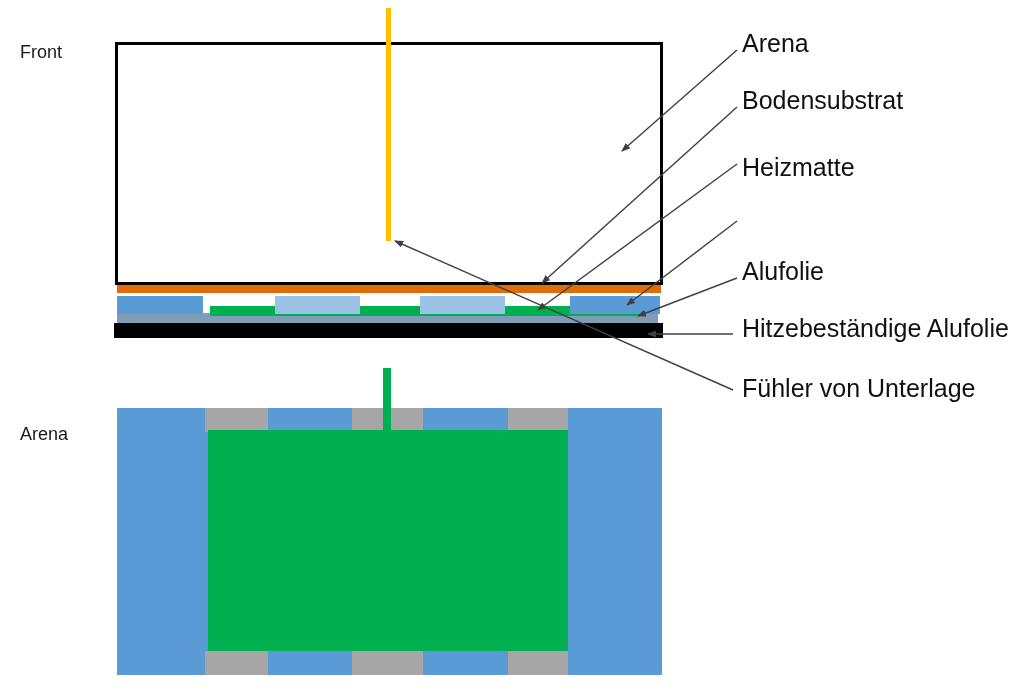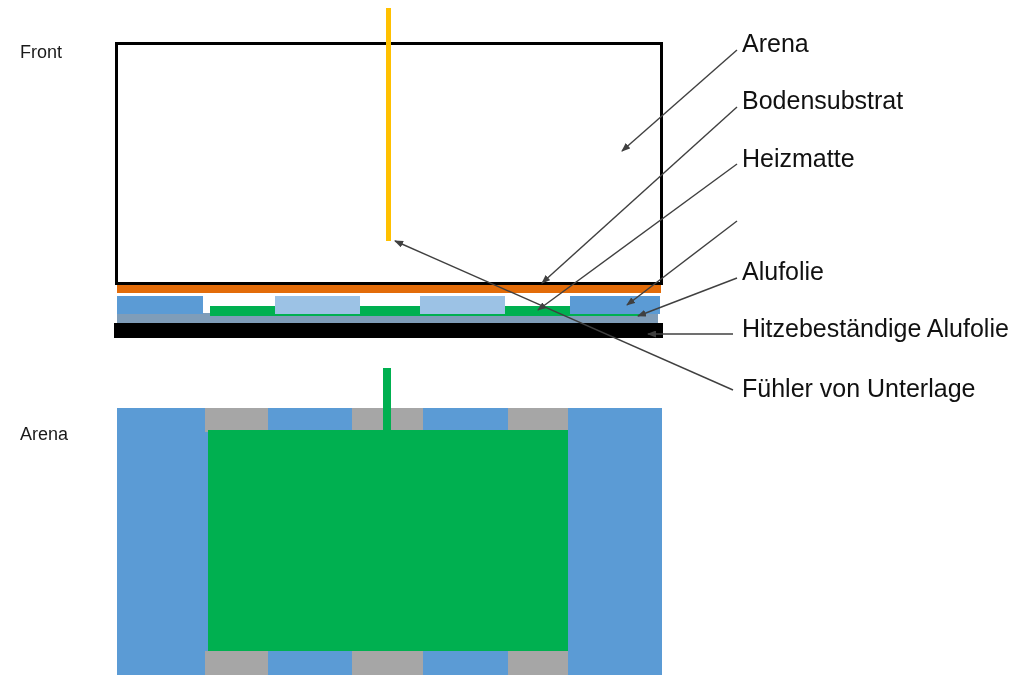--- a/index.html
+++ b/index.html
@@ -29,21 +29,21 @@
   .ann {
     position: absolute;
     left: 742px;
     font-size: 25px;
     color: #111111;
     white-space: nowrap;
     line-height: 24px;
   }
   .ann-arena       { top: 31px; }
   .ann-substrat    { top: 88px; }
-  .ann-heizmatte   { top: 146px; }
+  .ann-heizmatte   { top: 155px; }
   .ann-daempfer    { top: 202px; }
   .ann-alufolie    { top: 259px; }
   .ann-unterlage   { top: 316px; }
   .ann-fuehler     { top: 376px; }
 
   
   .arena-box {
     left: 115px; top: 42px; width: 548px; height: 243px;
     box-sizing: border-box;
     border: 3px solid var(--black, #000);

